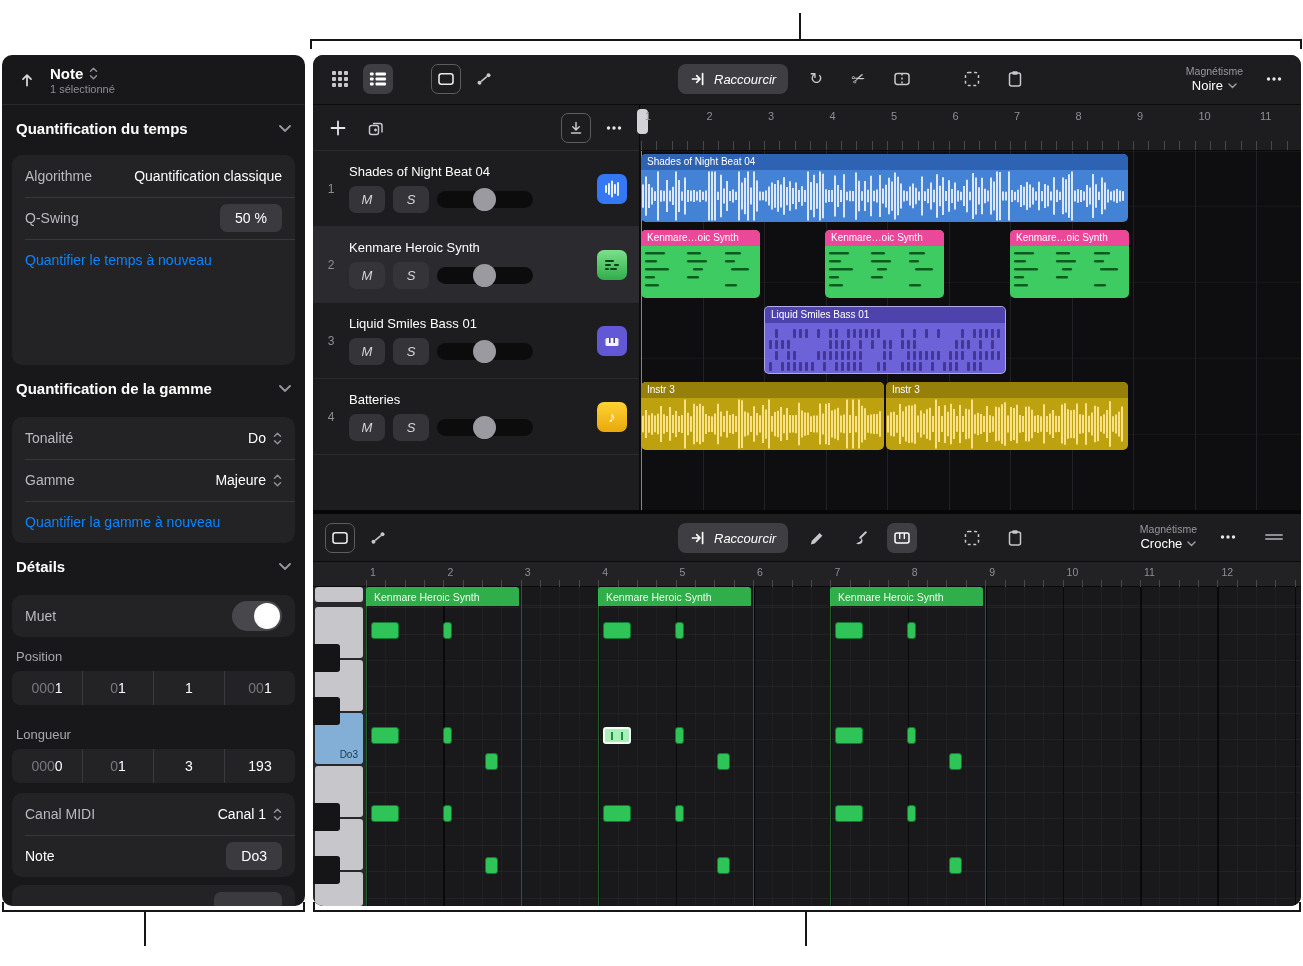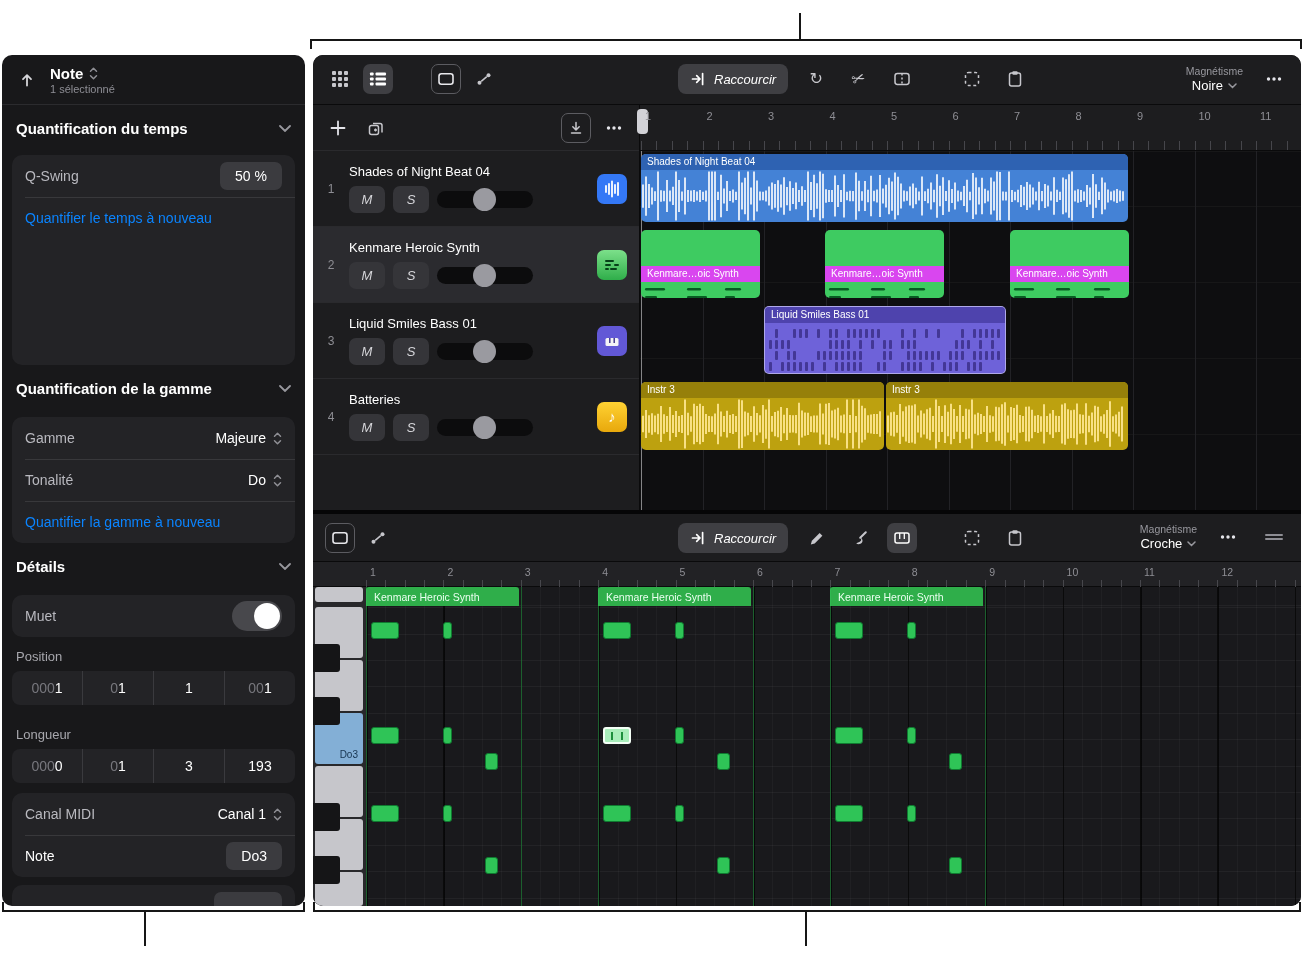--- a/index.html
+++ b/index.html
@@ -67,21 +67,21 @@
   .rnum{position:absolute;top:5px;font-size:11px;color:#8e8e94;}
   .ph-marker{position:absolute;left:-3px;top:4px;width:11px;height:25px;border-radius:4px;background:#d2d2d7;}
   .t-lanes{position:absolute;left:327px;top:96px;width:661px;height:359px;background:#0e0e10;
     background-image:repeating-linear-gradient(90deg,#222226 0 1px,transparent 1px 61.5px),
                      repeating-linear-gradient(0deg,rgba(255,255,255,0.035) 0 1px,transparent 1px 76px);
     background-position:1px 0,0 1px;}
   .ph-line{position:absolute;left:1px;top:0;width:1px;height:359px;background:rgba(255,255,255,0.45);}
   .region{position:absolute;height:68px;border-radius:5px;overflow:hidden;box-sizing:border-box;}
   .rhead{height:16px;font-size:10px;color:#fff;padding:2px 6px 0;white-space:nowrap;overflow:hidden;box-sizing:border-box;}
   .region.blue{background:#4482d6;} .region.blue .rhead{background:#2e62b2;}
-  .region.green{background:#3ecb61;} .region.green .rhead{background:#d946ef;margin-top:36px;}
+  .region.green{background:#3ecb61;} .region.green .rhead{background:#ec4899;}
   .region.purple{background:#6e62d9;border:1px solid rgba(255,255,255,0.45);} .region.purple .rhead{background:#4e43ad;}
   .region.yellow{background:#bda10f;} .region.yellow .rhead{background:#96800a;}
 
   .divider{position:absolute;left:0;top:455px;width:988px;height:4px;background:#060607;}
   .e-toolbar{position:absolute;left:0;top:459px;width:988px;height:48px;background:#1d1d1f;border-bottom:1px solid #0a0a0b;box-sizing:border-box;}
   .eb-left{position:absolute;left:12px;top:9px;display:flex;gap:8px;align-items:center;}
   .eb-center{position:absolute;left:365px;top:9px;display:flex;gap:13px;align-items:center;}
   .eb-right{position:absolute;right:12px;top:2px;display:flex;gap:16px;align-items:center;height:42px;}
 
   .e-rulerbar{position:absolute;left:0;top:507px;width:988px;height:25px;background:#222225;border-bottom:1px solid #0a0a0b;box-sizing:border-box;}
@@ -146,49 +146,53 @@
 
     <div class="sec-head" style="top:60px">
       <span>Quantification du temps</span>
       <svg width="12" height="7" viewBox="0 0 12 7">
           <path d="M1 1 L6 6 L11 1" fill="none" stroke="#98989e" stroke-width="1.8" stroke-linecap="round"></path>
         </svg>
     </div>
 
     <div class="group" style="top:100px;height:210px">
       <div class="irow">
+        <span class="lab">Algorithme</span>
+        <span class="val">Quantification classique</span>
+      </div>
+      <div class="irow">
         <span class="lab">Q-Swing</span>
         <span class="vfield">50 %</span>
       </div>
       <div class="irow">
         <span class="linkrow">Quantifier le temps à nouveau</span>
       </div>
     </div>
 
     <div class="sec-head" style="top:320px">
       <span>Quantification de la gamme</span>
       <svg width="12" height="7" viewBox="0 0 12 7">
           <path d="M1 1 L6 6 L11 1" fill="none" stroke="#98989e" stroke-width="1.8" stroke-linecap="round"></path>
         </svg>
     </div>
 
     <div class="group" style="top:362px;height:126px">
       <div class="irow">
+        <span class="lab">Tonalité</span>
+        <span class="val">
+            <span>Do</span>
+          <svg width="9" height="13" viewBox="0 0 9 13">
+              <path d="M1.5 4.3 L4.5 1.3 L7.5 4.3 M1.5 8.7 L4.5 11.7 L7.5 8.7" fill="none" stroke="#8e8e94" stroke-width="1.5" stroke-linecap="round" stroke-linejoin="round"></path>
+            </svg>
+        </span>
+      </div>
+      <div class="irow">
         <span class="lab">Gamme</span>
         <span class="val">
             <span>Majeure</span>
-          <svg width="9" height="13" viewBox="0 0 9 13">
-              <path d="M1.5 4.3 L4.5 1.3 L7.5 4.3 M1.5 8.7 L4.5 11.7 L7.5 8.7" fill="none" stroke="#8e8e94" stroke-width="1.5" stroke-linecap="round" stroke-linejoin="round"></path>
-            </svg>
-        </span>
-      </div>
-      <div class="irow">
-        <span class="lab">Tonalité</span>
-        <span class="val">
-            <span>Do</span>
           <svg width="9" height="13" viewBox="0 0 9 13">
               <path d="M1.5 4.3 L4.5 1.3 L7.5 4.3 M1.5 8.7 L4.5 11.7 L7.5 8.7" fill="none" stroke="#8e8e94" stroke-width="1.5" stroke-linecap="round" stroke-linejoin="round"></path>
             </svg>
         </span>
       </div>
       <div class="irow">
         <span class="linkrow">Quantifier la gamme à nouveau</span>
       </div>
     </div>
 

